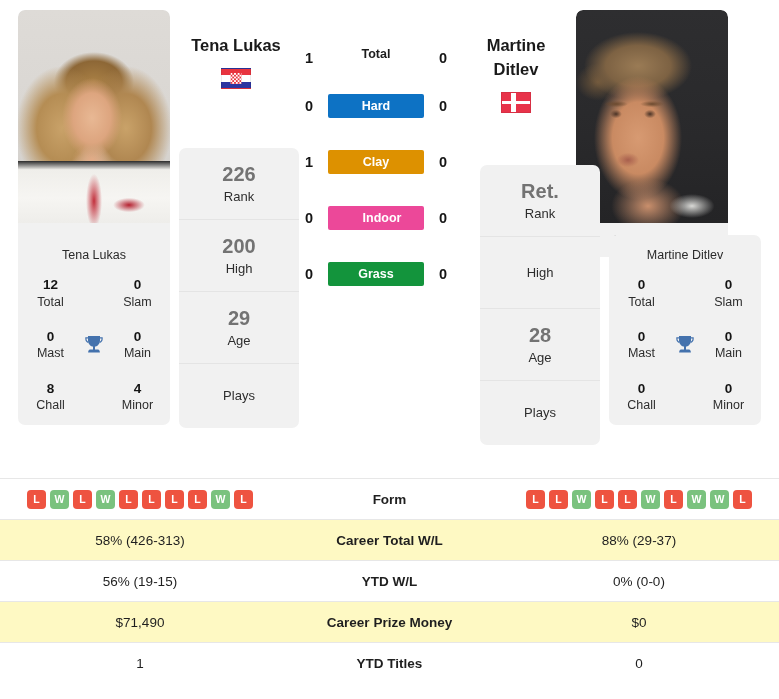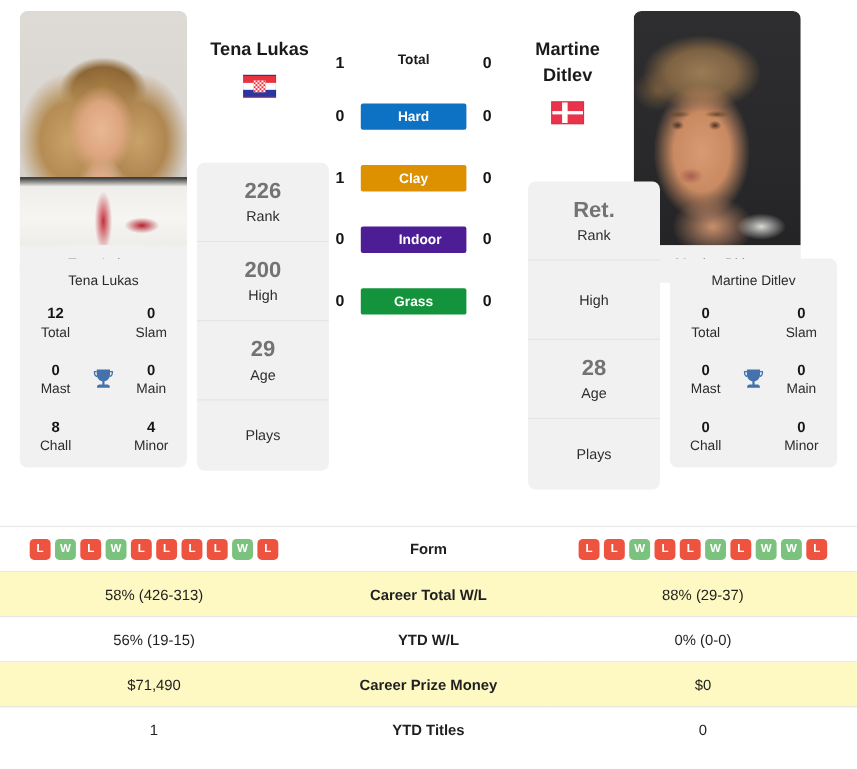--- a/index.html
+++ b/index.html
@@ -299,21 +299,21 @@
         <span class="sbadge" id="b-hard" style="background: rgb(13, 114, 196);">Hard</span>
         <span class="scount">0</span>
       </div>
       <div class="srow">
         <span class="scount">1</span>
         <span class="sbadge" id="b-clay" style="background: rgb(221, 145, 0);">Clay</span>
         <span class="scount">0</span>
       </div>
       <div class="srow">
         <span class="scount">0</span>
-        <span class="sbadge" id="b-indoor" style="background: #4c1d95; padding-left: 12px;">Indoor</span>
+        <span class="sbadge" id="b-indoor" style="background: #ec4899; padding-left: 12px;">Indoor</span>
         <span class="scount">0</span>
       </div>
       <div class="srow">
         <span class="scount">0</span>
         <span class="sbadge" id="b-grass" style="background: rgb(19, 148, 60);">Grass</span>
         <span class="scount">0</span>
       </div>
     </div>
 
     <div class="name-col">

